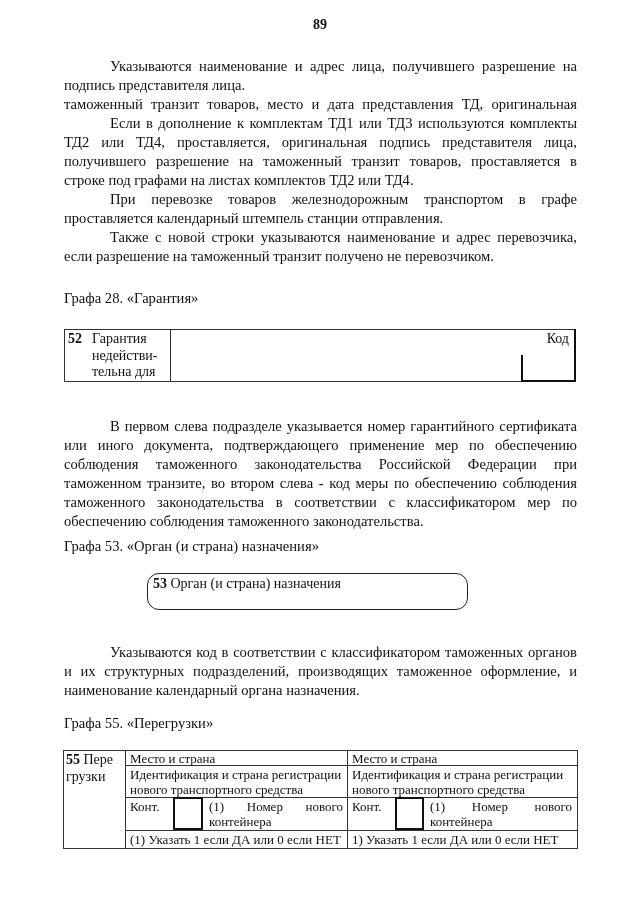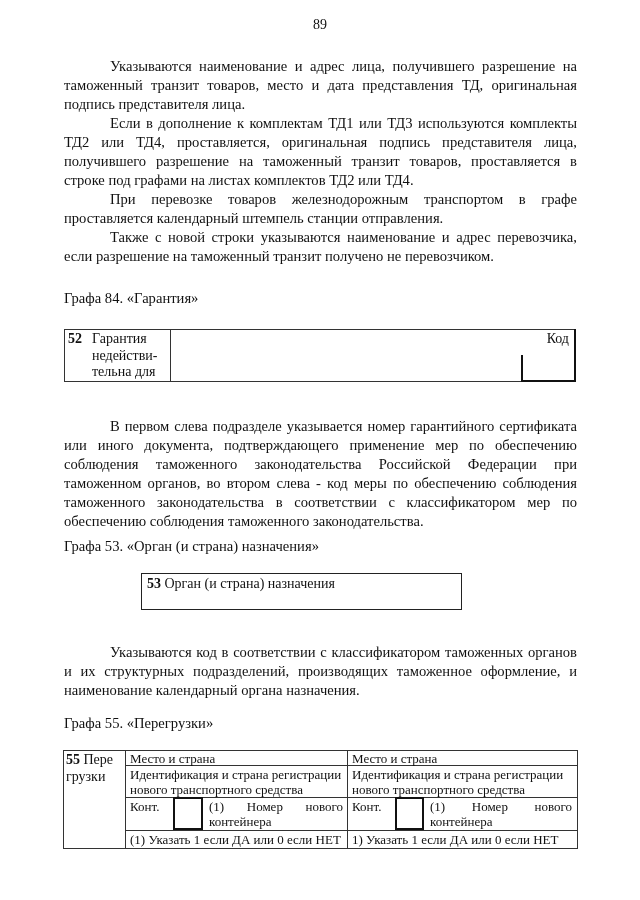--- a/index.html
+++ b/index.html
@@ -1,52 +1,52 @@
 <!DOCTYPE html>
 <html><head>
 <meta charset="utf-8">
 <style>
   html, body { margin:0; padding:0; background:#ffffff; }
   body { width:640px; height:900px; position:relative; overflow:hidden;
          font-family:"Liberation Serif", "DejaVu Serif", serif; color:#111; }
   .abs { position:absolute; }
-  .pagenum { left:0; width:640px; top:17px; text-align:center; font-size:14px; }
+  .pagenum { left:0; width:640px; top:17px; text-align:center; font-size:14px;font-weight:bold; }
   .para { left:64px; width:513px; font-size:14.6px; line-height:19px; text-align:justify;margin-top:16px; }
   .ln { display:block; text-align:justify; text-align-last:justify; white-space:nowrap; }
   .ln.last { text-align-last:left; }
   .ln.ind { padding-left:46px; }
   .heading { left:64px; font-size:14.6px; }
   .box { border:1.5px solid #222; box-sizing:border-box; }
   b { font-weight:bold; }
   .cell { position:absolute; font-size:13px; line-height:15px; white-space:nowrap; }
   .hl { position:absolute; height:1px; background:#333; }
   .vl { position:absolute; width:1px; background:#333; }
   .thick { background:#111; }
   .sq { position:absolute; border:2px solid #111; box-sizing:border-box; }
 </style>
 </head>
 <body>
 
 <div class="abs pagenum">89</div>
 
 <div class="abs para" style="top:41px;">
   <span class="ln ind">Указываются наименование и адрес лица, получившего разрешение на</span>
+  <span class="ln last">подпись представителя лица.</span>
   <span class="ln">таможенный транзит товаров, место и дата представления ТД, оригинальная</span>
-  <span class="ln last">подпись представителя лица.</span>
   <span class="ln ind">Если в дополнение к комплектам ТД1 или ТД3 используются комплекты</span>
   <span class="ln">ТД2 или ТД4, проставляется, оригинальная подпись представителя лица,</span>
   <span class="ln">получившего разрешение на таможенный транзит товаров, проставляется в</span>
   <span class="ln last">строке под графами на листах комплектов ТД2 или ТД4.</span>
   <span class="ln ind">При перевозке товаров железнодорожным транспортом в графе</span>
   <span class="ln last">проставляется календарный штемпель станции отправления.</span>
   <span class="ln ind">Также с новой строки указываются наименование и адрес перевозчика,</span>
   <span class="ln last">если разрешение на таможенный транзит получено не перевозчиком.</span>
 </div>
 
-<div class="abs heading" style="top:290px;">Графа 84. «Гарантия»</div>
+<div class="abs heading" style="top:290px;">Графа 28. «Гарантия»</div>
 
 <div class="abs" style="left:64px; top:329px; width:512px; height:53px;">
   <div class="hl" style="left:0; top:0; width:512px;"></div>
   <div class="hl" style="left:0; top:52px; width:512px;"></div>
   <div class="vl" style="left:0; top:0; height:53px;"></div>
   <div class="vl" style="left:106px; top:0; height:53px;"></div>
   <div class="vl thick" style="left:510px; top:0; height:53px; width:2px;"></div>
   <div class="vl thick" style="left:457px; top:26px; height:27px; width:2px;"></div>
   <div class="hl thick" style="left:457px; top:51px; width:55px; height:2px;"></div>
   <div class="cell" style="left:4px; top:2px; font-size:14px;"><b>52</b></div>
@@ -55,28 +55,28 @@
     <span style="display:block">недействи-</span>
     <span style="display:block">тельна для</span>
   </div>
   <div class="cell" style="right:7px; top:2px; font-size:14px;">Код</div>
 </div>
 
 <div class="abs para" style="top:401px;">
   <span class="ln ind">В первом слева подразделе указывается номер гарантийного сертификата</span>
   <span class="ln">или иного документа, подтверждающего применение мер по обеспечению</span>
   <span class="ln">соблюдения таможенного законодательства Российской Федерации при</span>
-  <span class="ln">таможенном органов, во втором слева - код меры по обеспечению соблюдения</span>
+  <span class="ln">таможенном транзите, во втором слева - код меры по обеспечению соблюдения</span>
   <span class="ln">таможенного законодательства в соответствии с классификатором мер по</span>
   <span class="ln last">обеспечению соблюдения таможенного законодательства.</span>
 </div>
 
 <div class="abs heading" style="top:538px;">Графа 53. «Орган (и страна) назначения»</div>
 
-<div class="abs box" style="left:141px; top:573px; width:321px; height:37px;">
+<div class="abs box" style="left:147px; top:573px; width:321px; height:37px;border-radius:12px;">
   <div class="cell" style="left:5px; top:2px; font-size:14px;"><b>53</b> <span>Орган (и страна) назначения</span></div>
 </div>
 
 <div class="abs para" style="top:627px;">
   <span class="ln ind">Указываются код в соответствии с классификатором таможенных органов</span>
   <span class="ln">и их структурных подразделений, производящих таможенное оформление, и</span>
   <span class="ln last">наименование календарный органа назначения.</span>
 </div>
 
 <div class="abs heading" style="top:715px;">Графа 55. «Перегрузки»</div>

